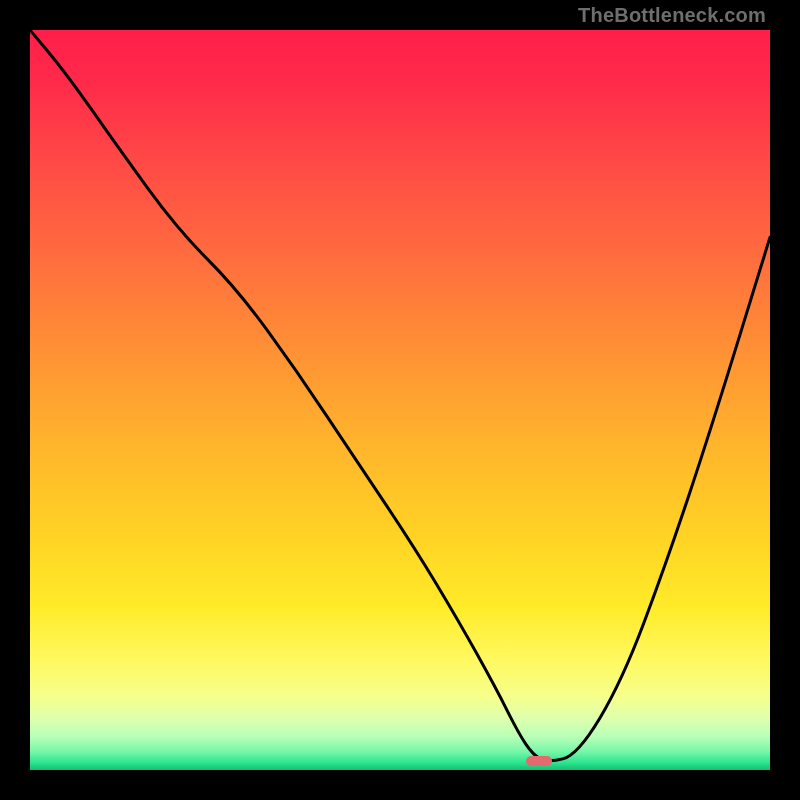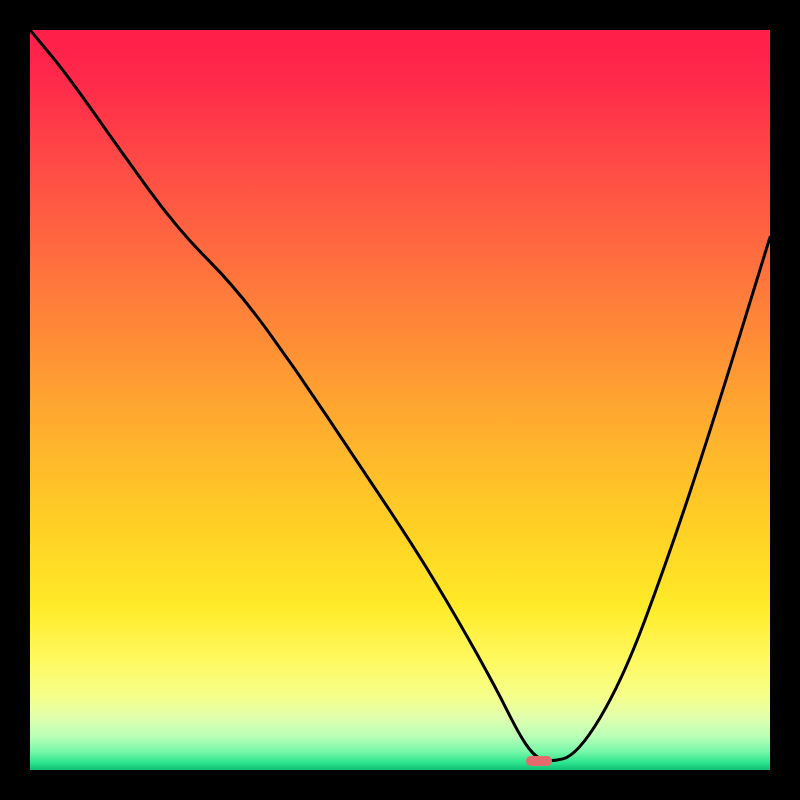--- a/index.html
+++ b/index.html
@@ -54,20 +54,21 @@
     position: absolute;
     width: 26px;
     height: 10px;
     border-radius: 6px;
   }
 </style>
 </head>
 <body>
 
 <div class="frame">
+  <div class="watermark">TheBottleneck.com</div>
   <div class="plot-area">
     <svg class="gradient-fill" viewBox="0 0 740 740" preserveAspectRatio="none">
       <defs>
         <linearGradient id="bg-grad" x1="0" y1="0" x2="0" y2="1">
             <stop offset="0%" stop-color="#ff1f4a"></stop>
             <stop offset="7.000000000000001%" stop-color="#ff2a4a"></stop>
             <stop offset="18%" stop-color="#ff4a46"></stop>
             <stop offset="30%" stop-color="#ff6b3f"></stop>
             <stop offset="42%" stop-color="#ff8d36"></stop>
             <stop offset="55.00000000000001%" stop-color="#ffb22d"></stop>

